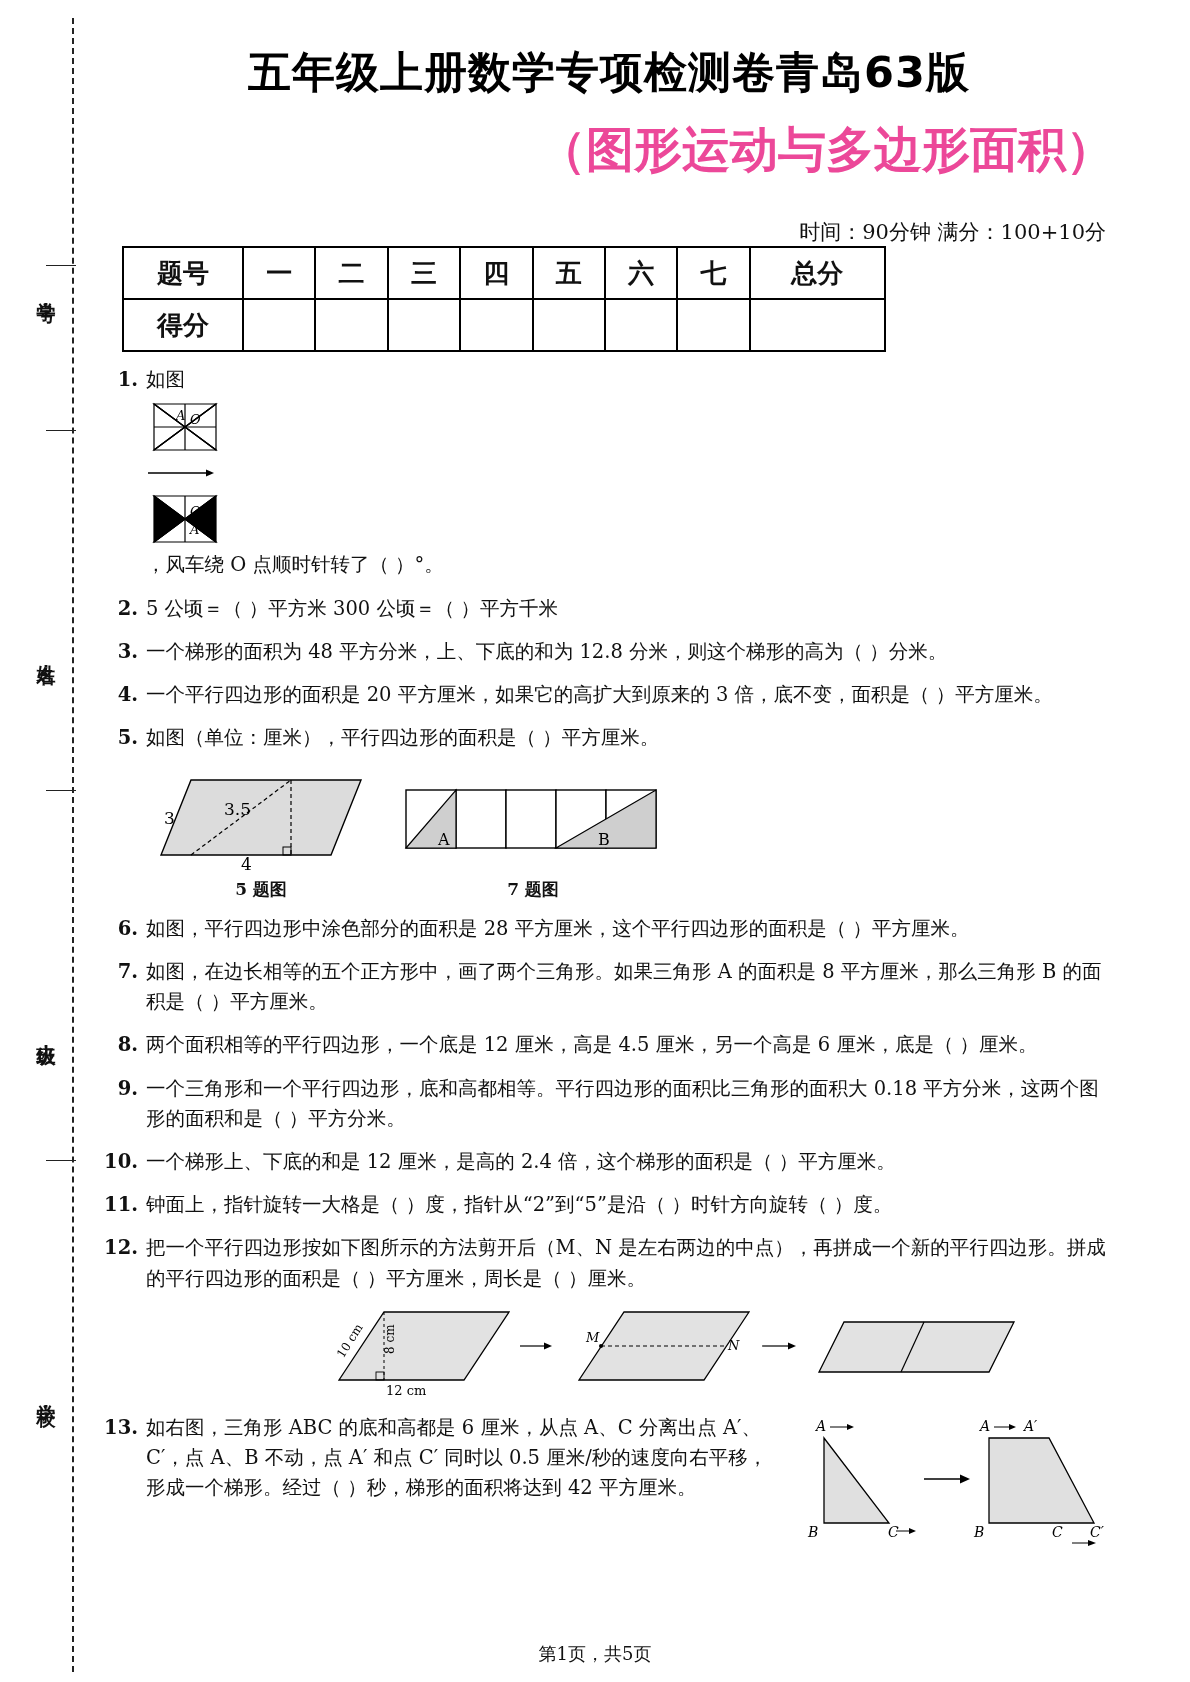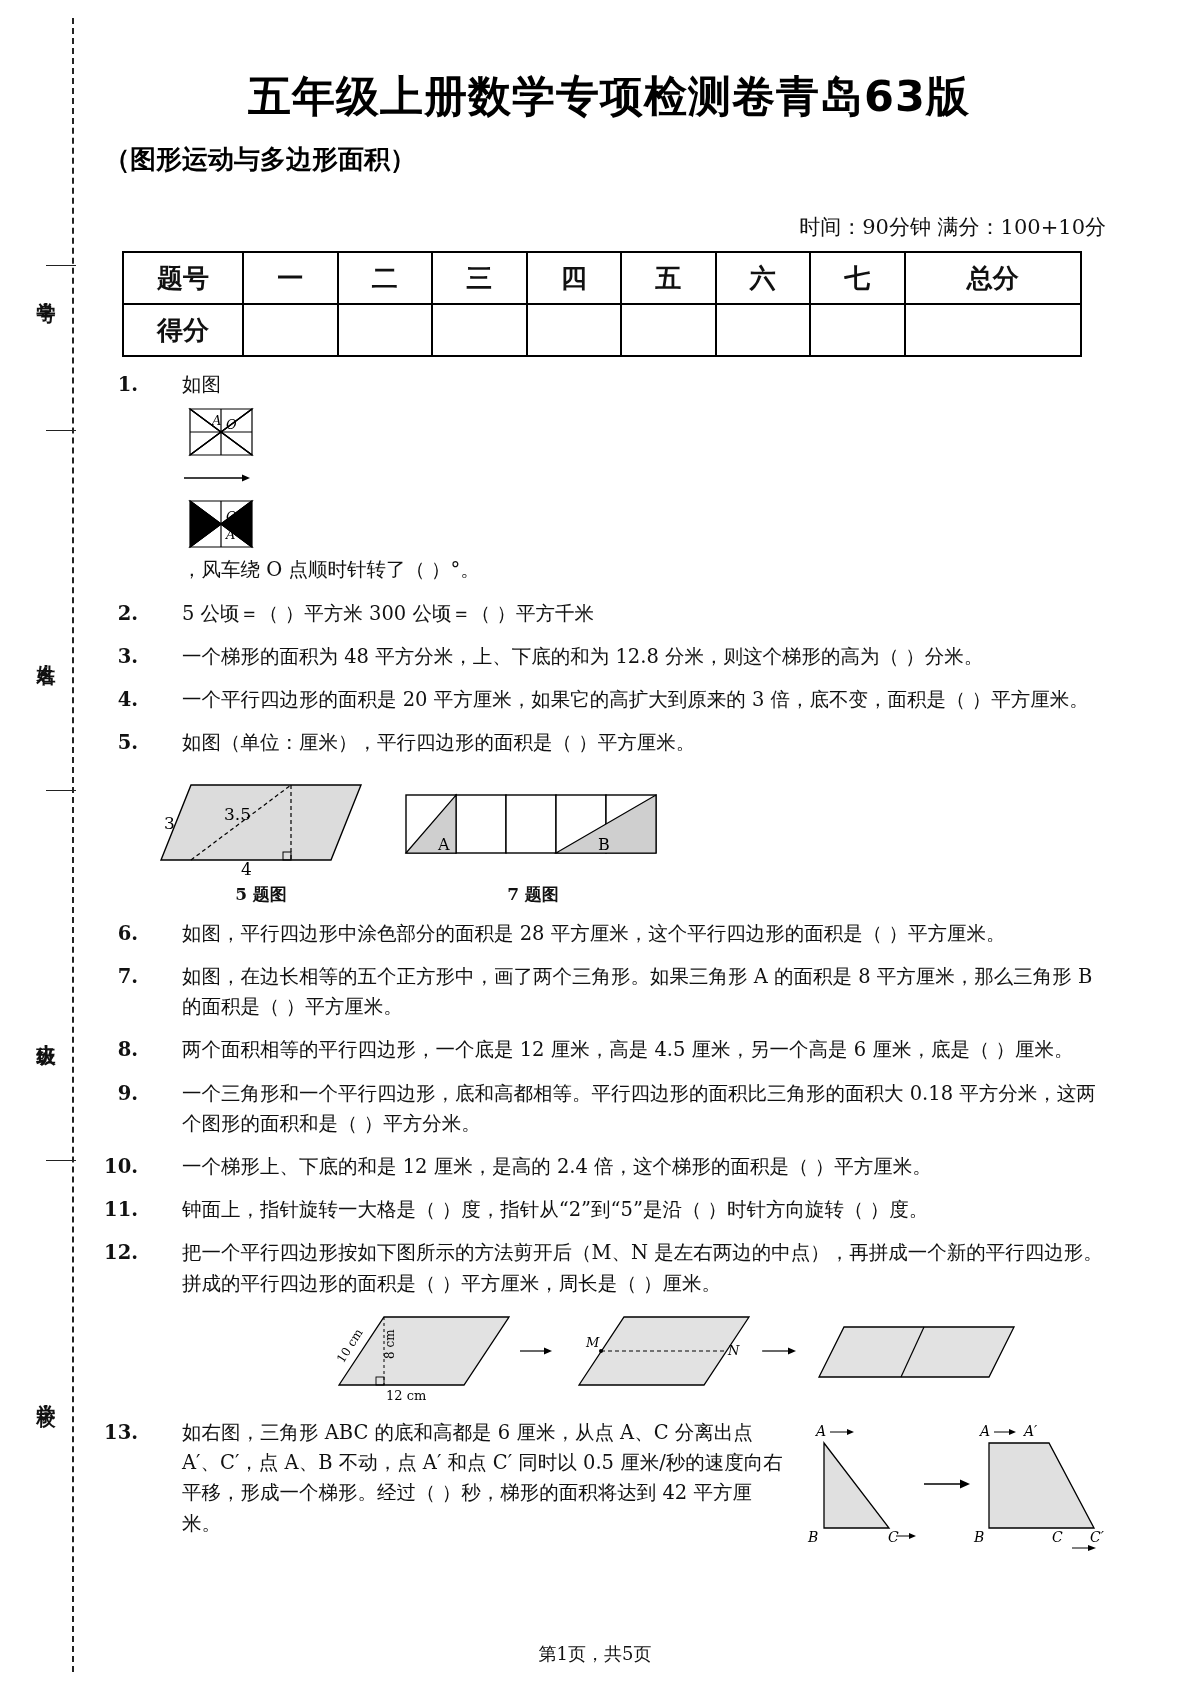--- a/index.html
+++ b/index.html
@@ -35,48 +35,47 @@
   .side-tick {
     position:absolute;
     left:24px;
     width:30px;
     border-top:1.5px solid #222;
   }
 
   .content { position:absolute; left:104px; top:0; width:1010px; }
 
   h1.title {
-    margin:0; padding-top:68px;
+    margin:0; padding-top:44px;
     text-align:center;
     font-family:"DejaVu Sans", sans-serif;
     font-weight:700;
     font-size:43px;
     letter-spacing:1px;
     color:#000;
   }
   h2.subtitle {
     margin:16px 0 0 0;
-    text-align:left;
+    text-align:right;
     font-family:"DejaVu Sans", sans-serif;
     font-weight:700;
-    font-size:26px;
-    color:#000000;
+    font-size:48px;
+    color:#ec4899;
   }
   .meta-line {
     margin-top:36px;
     text-align:right;
     padding-right:8px;
     font-size:21px;
     font-family:"DejaVu Serif", serif;
   }
 
   table.score-table {
-    margin-top:10px;
     border-collapse:collapse;
-    width:960px;
+    width:764px;
     margin-left:18px;
     border-radius:21px;
   }
   table.score-table td {
     border:2px solid #000;
     height:48px;
     text-align:center;
     font-size:26px;
     font-weight:700;
     font-family:"DejaVu Sans", sans-serif;
@@ -96,21 +95,21 @@
     margin-top:13px;
     font-size:19.5px;
     line-height:1.55;
   }
   .q .num {
     width:34px; flex:0 0 34px;
     font-weight:700;
     text-align:right;
     padding-right:8px;
   }
-  .q .body { flex:1;margin-left:36px; }
+  .q .body { flex:1; }
 
   .figrow {
     display:flex;
     margin-top:6px;
     margin-left:42px;
     align-items:flex-end;
     gap:22px;
   }
   .figcap {
     text-align:center;

